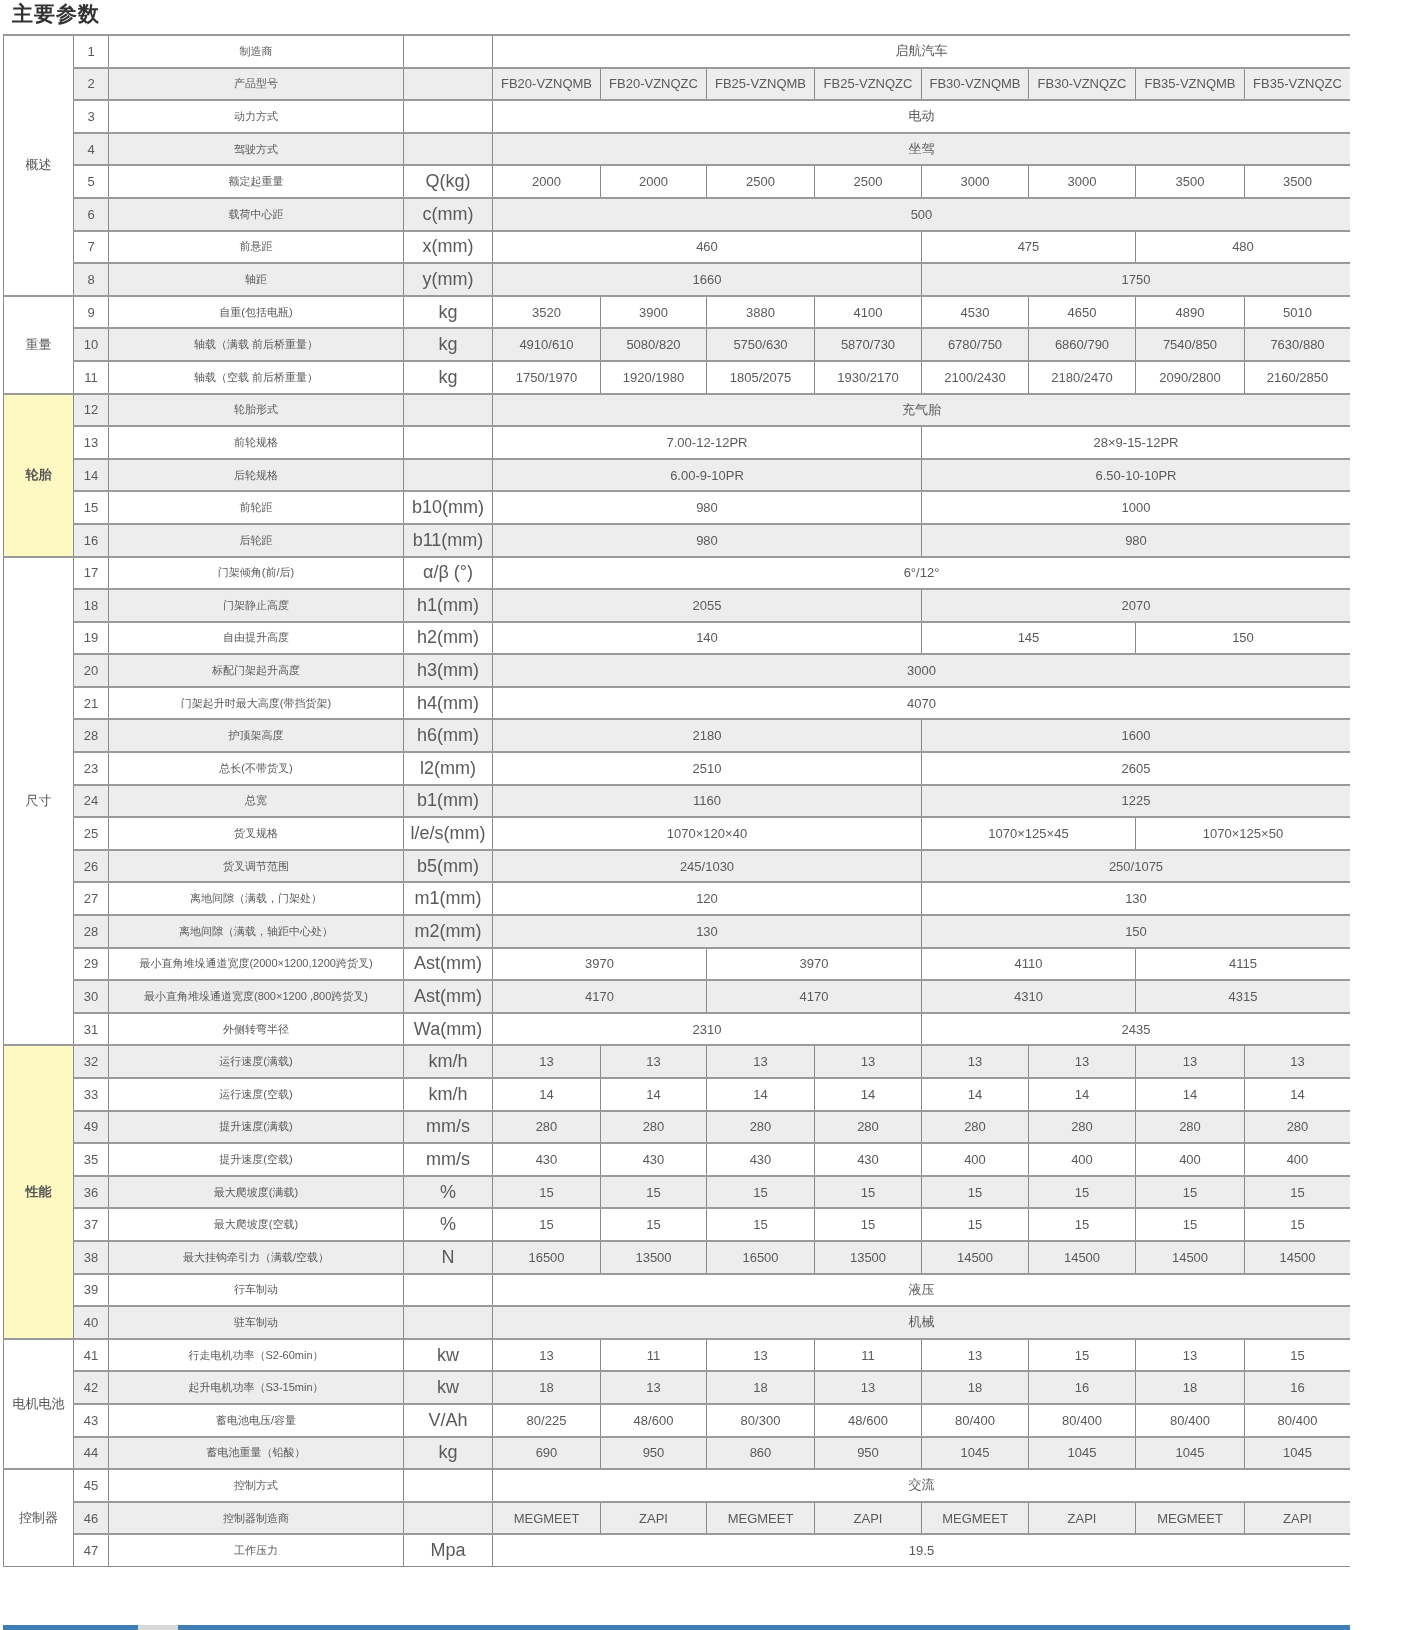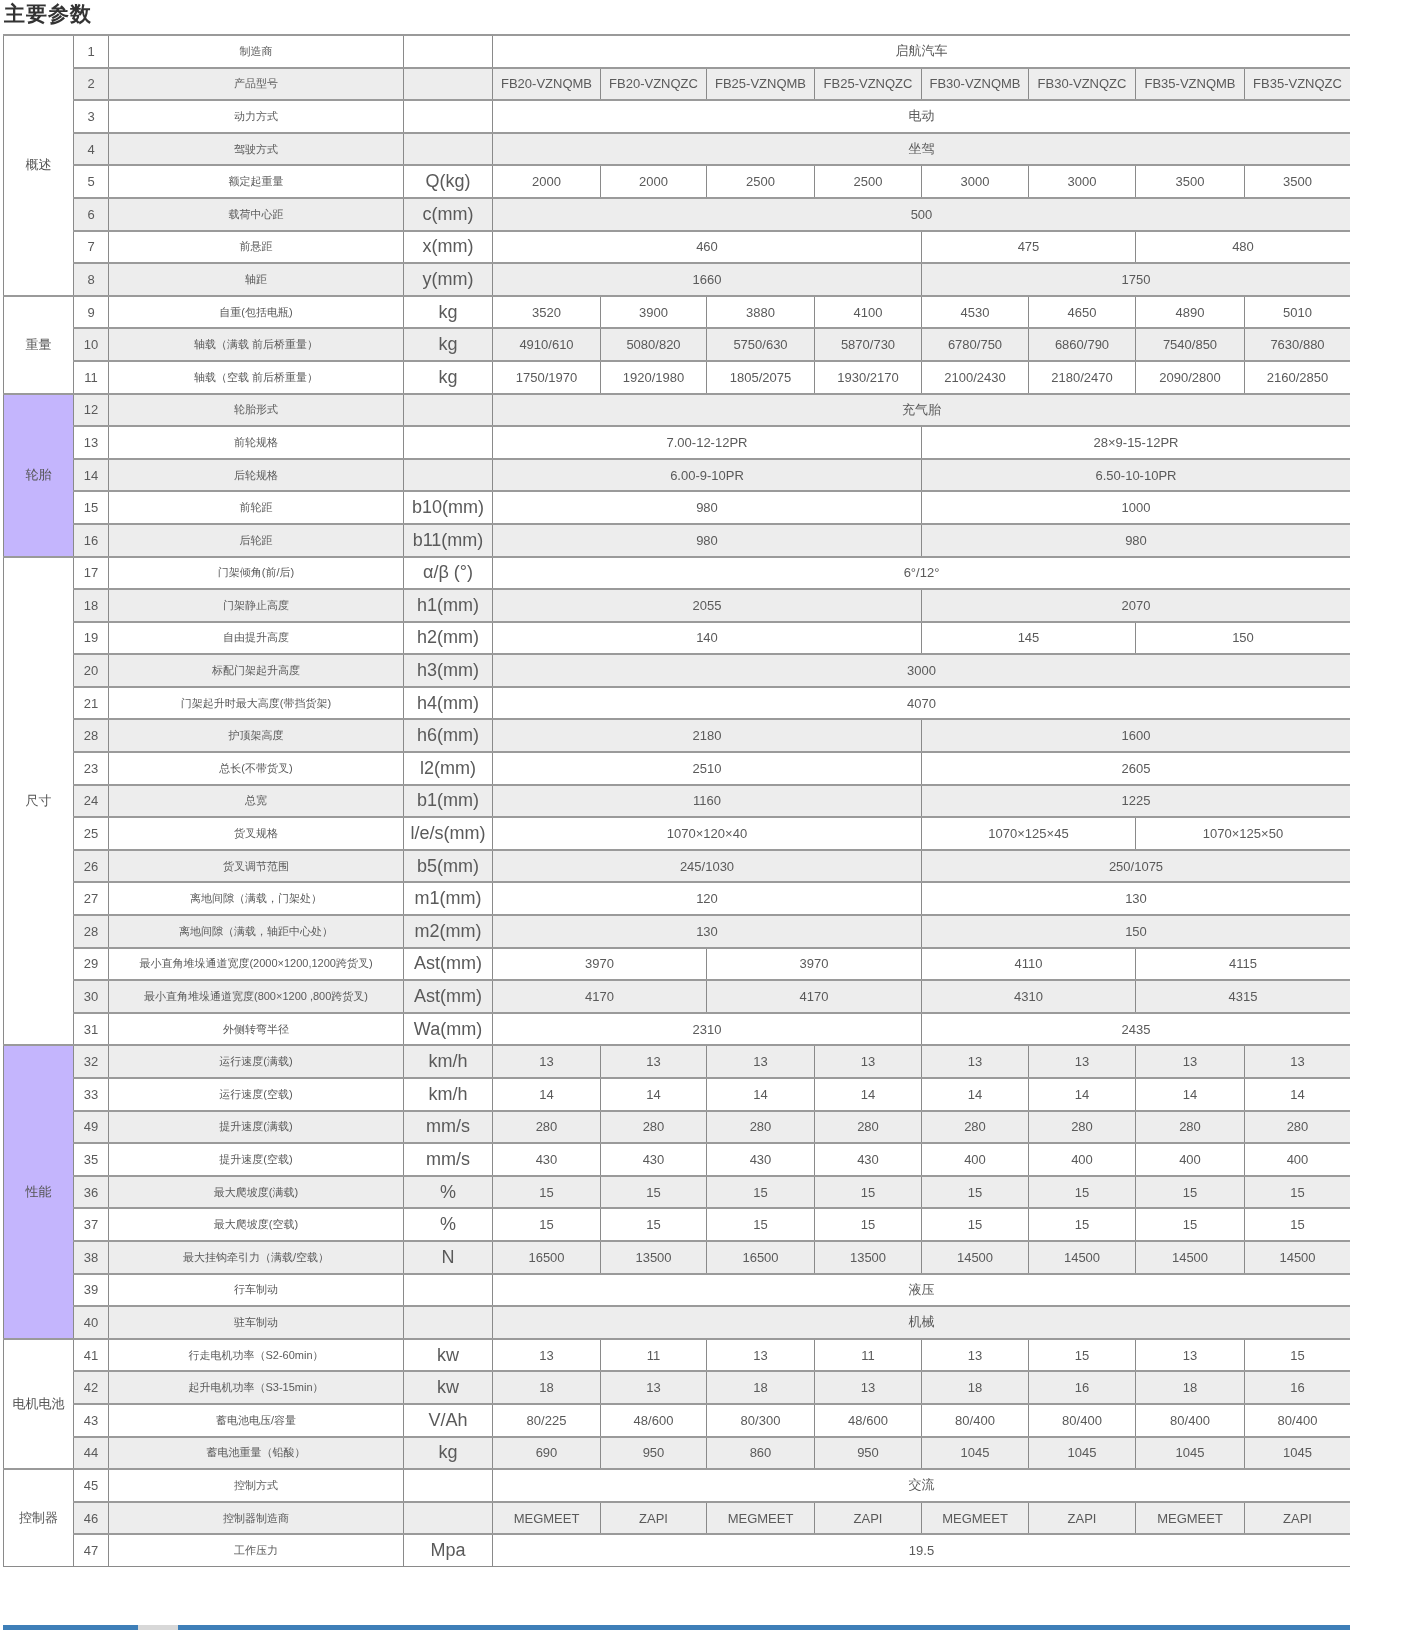--- a/index.html
+++ b/index.html
@@ -1,31 +1,31 @@
 <!DOCTYPE html>
 <html><head>
 <meta charset="utf-8">
 <style>
   html, body { margin: 0; padding: 0; background: #ffffff; }
   body { width: 1407px; height: 1630px; position: relative; overflow: hidden;
          font-family: "DejaVu Sans", "Liberation Sans", sans-serif; color: #555; }
-  .title { position: absolute; left: 4px; top: 0px; font-size: 21px; font-weight: bold;
+  .title { position: absolute; left: 12px; top: 0px; font-size: 21px; font-weight: bold;
            color: #333; line-height: 28px; letter-spacing: 1px; }
   .wrap { position: absolute; left: 3px; top: 34px; width: 1347px; overflow: hidden; }
   table { border-collapse: collapse; table-layout: fixed; width: 1347px; }
   td { border: 1px solid #8a8a8a; border-top: 2px solid #9a9a9a; height: 30.6px; padding: 0;
        text-align: center; vertical-align: middle; font-size: 13px; color: #5a5a5a;
        white-space: nowrap; overflow: hidden; font-family: "Liberation Sans", "DejaVu Sans", sans-serif; }
   td.cat { font-size: 13px; color: #555; }
   td.num { font-size: 13px; }
   td.name { font-size: 11px; }
   td.unit { font-size: 18px; }
   tr.gray td { background: #ededed; }
   tr td.cat.catw { background: #ffffff; margin-top: 46px; }
-  tr td.cat.catg { background: #c4b5fd; }
+  tr td.cat.catg { background: #fef9c3; font-weight: bold; }
   .scrollbar { position: absolute; left: 3px; top: 1625px; width: 1347px; height: 5px; background: #3e7fb8; }
   .scroll-thumb { position: absolute; left: 135px; top: 0; width: 40px; height: 5px; background: #d8d8d8; }
 </style>
 </head>
 <body>
 
 <div class="title">主要参数</div>
 
 <div class="wrap">
   <table>

